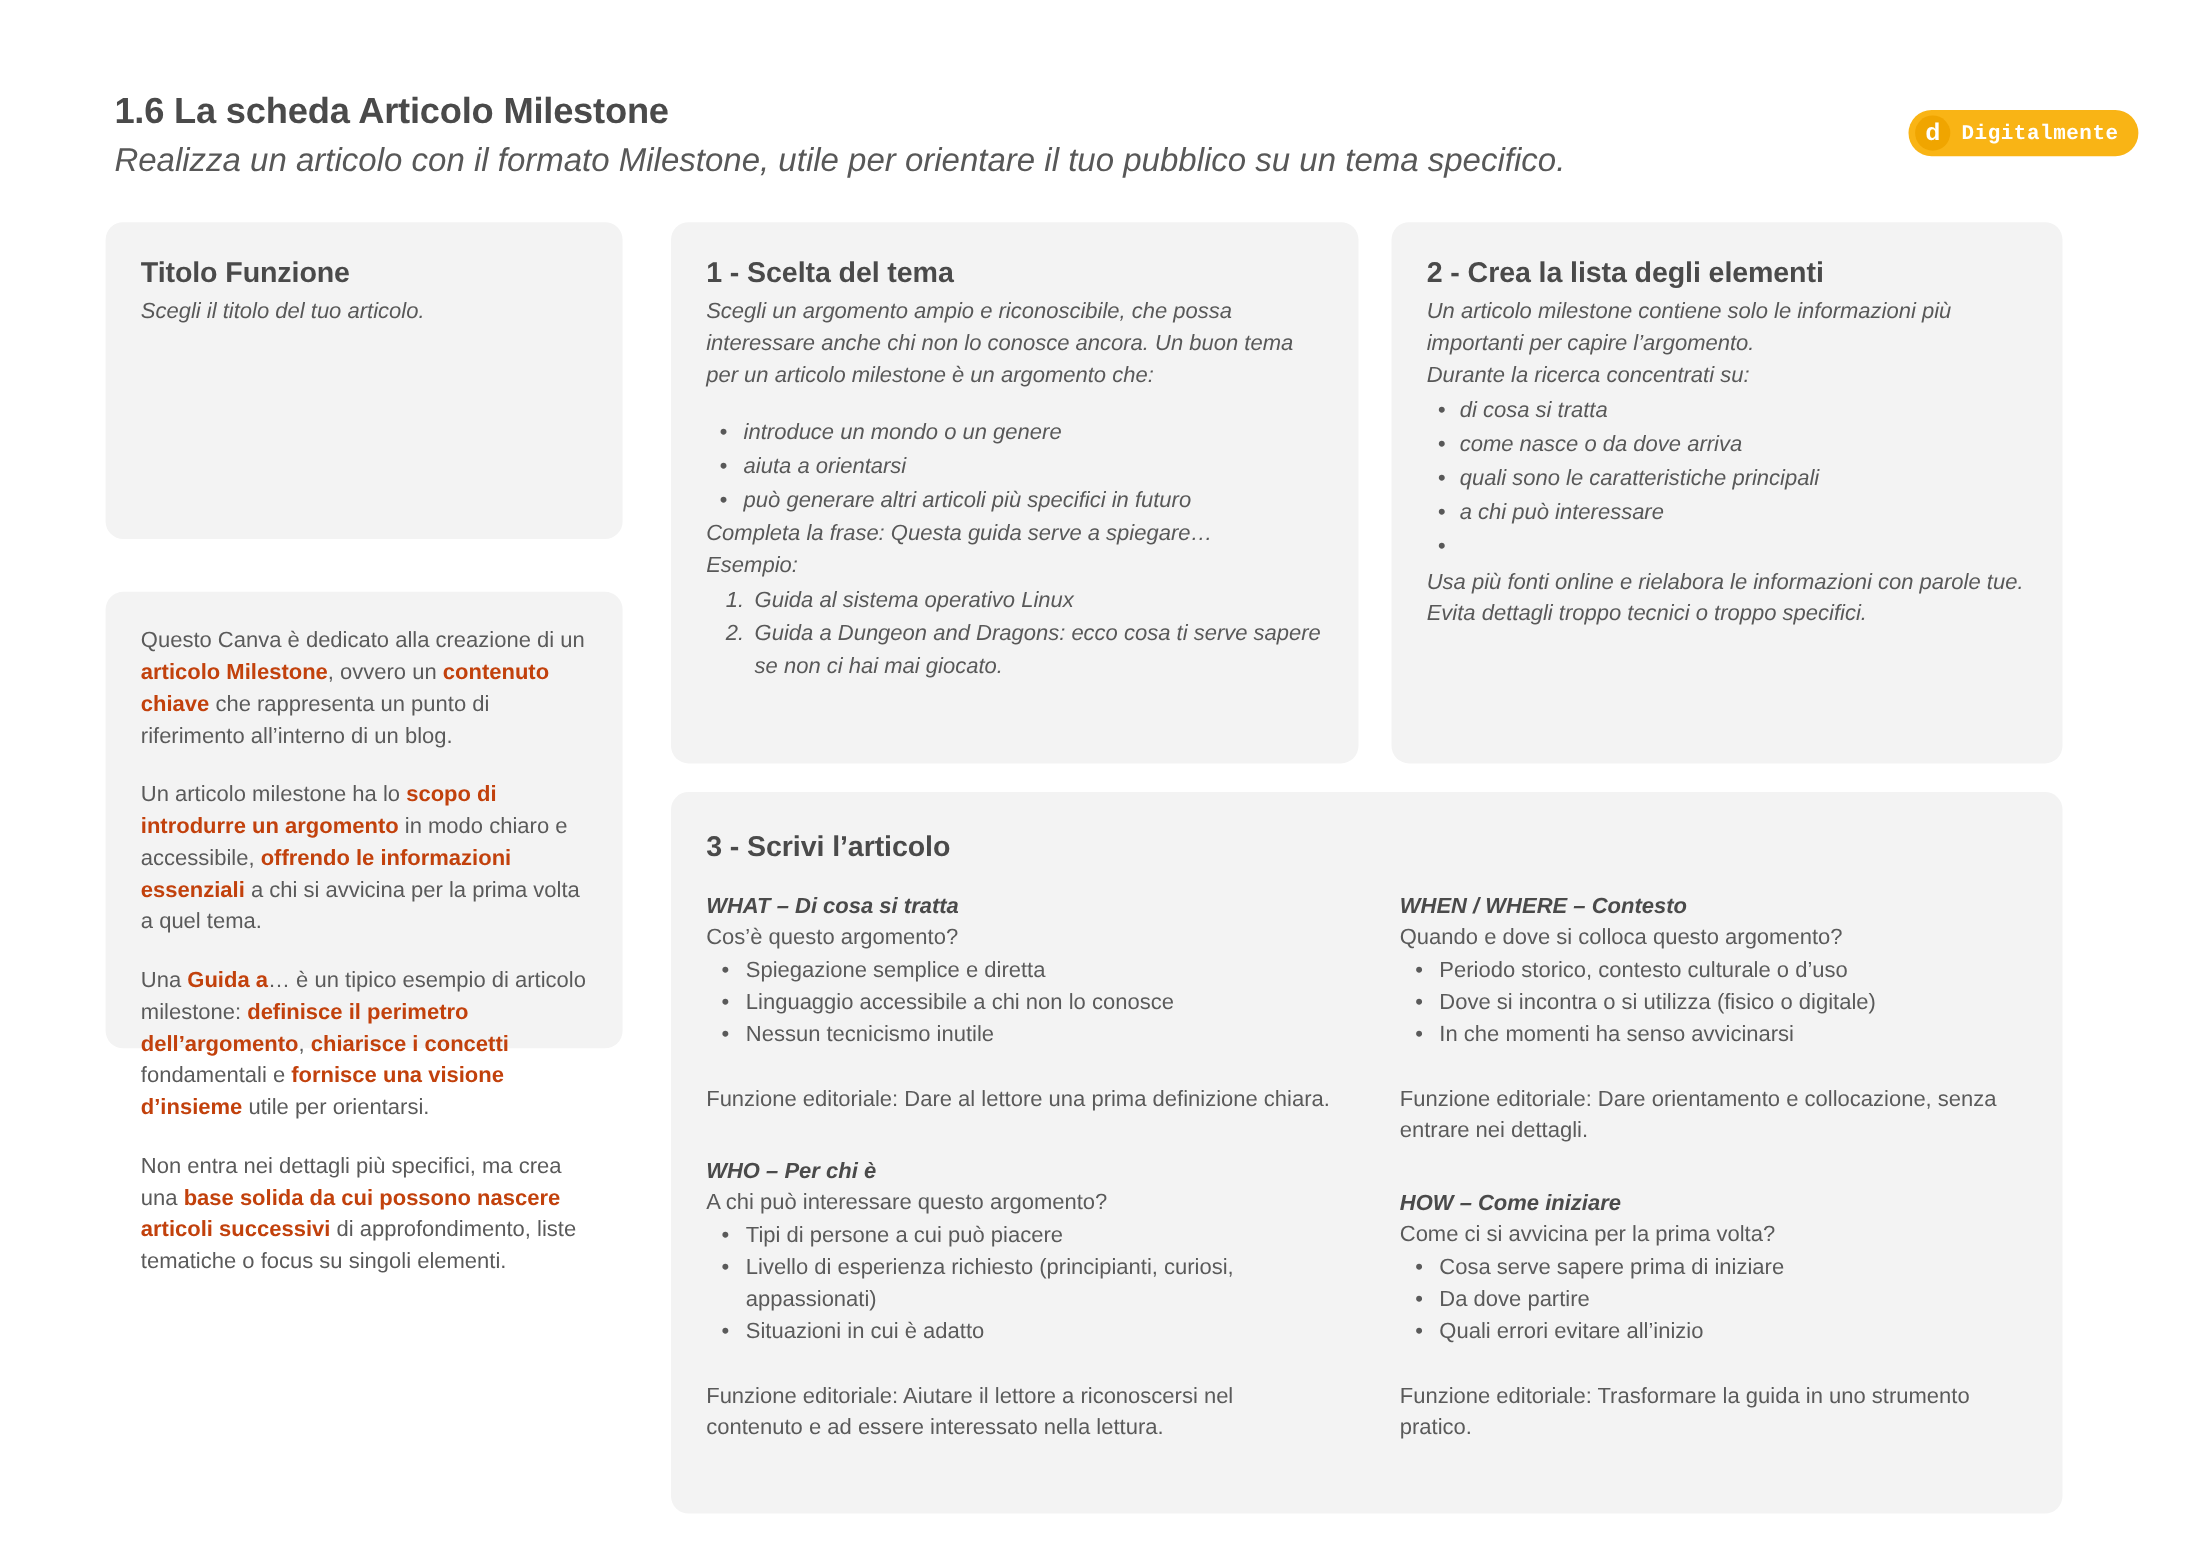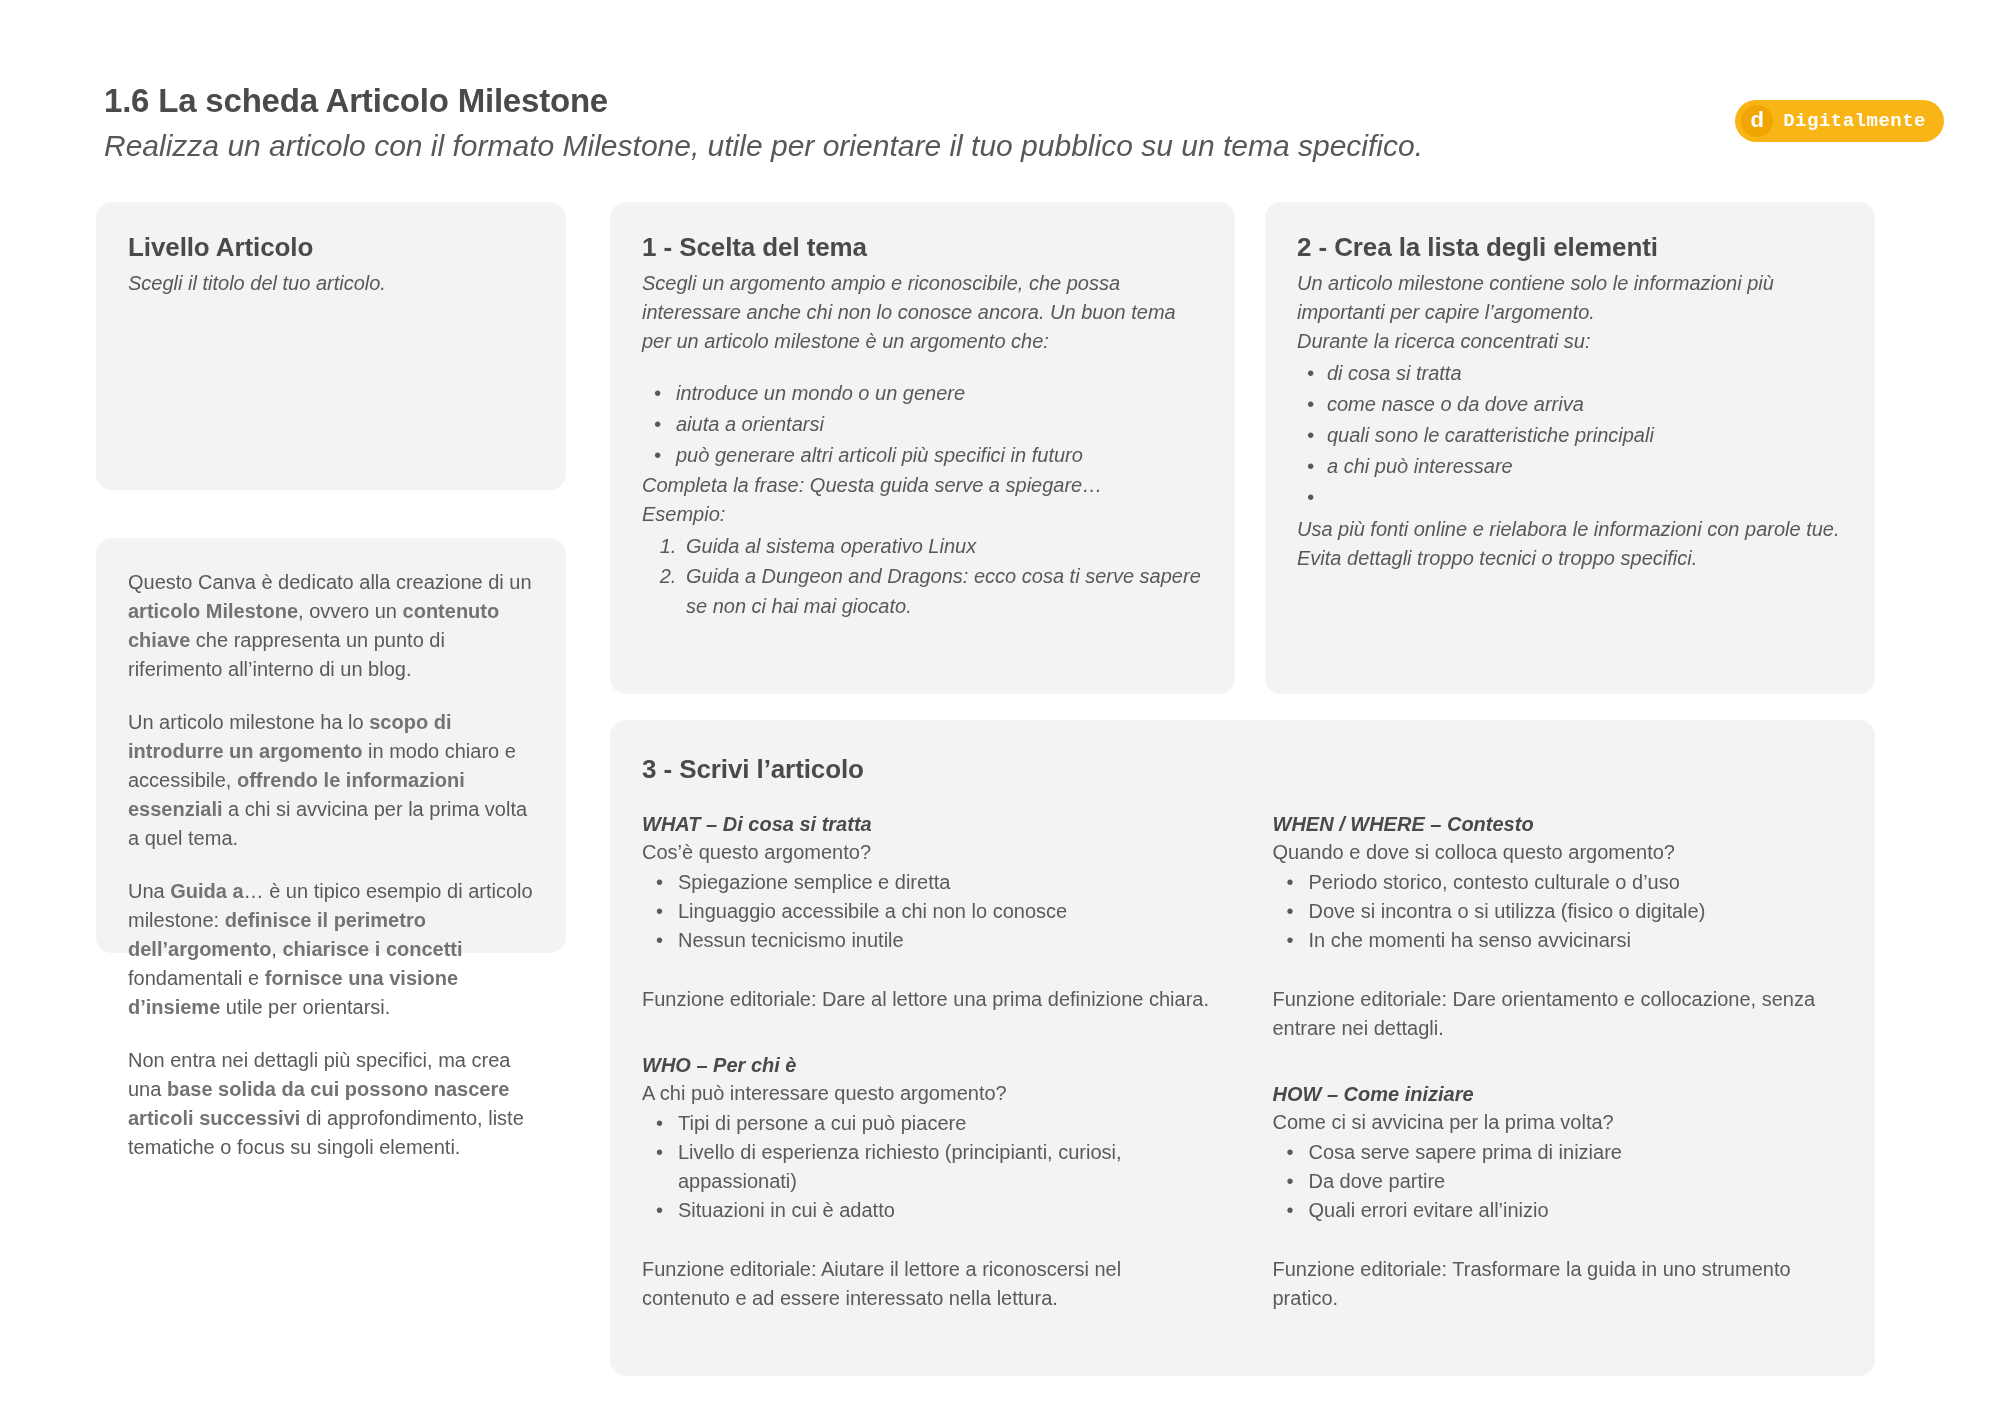--- a/index.html
+++ b/index.html
@@ -105,21 +105,21 @@
   #card-scrivi      { left: 610px; top: 720px;  width: 1265px; height: 656px; padding: 34px 32px 24px 32px; }
 
   
   .body-para {
     font-size: 20px;
     color: #5a5a5a;
     line-height: 1.45;
     margin-bottom: 24px;
   }
   .body-para:last-child { margin-bottom: 0; }
-  .body-para b { font-weight: bold; color: #737373; }
+  .body-para b { font-weight: bold; color: #c2410c; }
 
   .bullets {
     list-style: none;
     margin: 22px 0 0 0;
   }
   .bullets li {
     position: relative;
     font-size: 20px;
     font-style: italic;
     color: #585858;
@@ -209,21 +209,21 @@
     <div class="page-title">1.6 La scheda Articolo Milestone</div>
     <div class="page-subtitle">Realizza un articolo con il formato Milestone, utile per orientare il tuo pubblico su un tema specifico.</div>
   </div>
 
   <div class="logo">
     <span class="logo-badge">d</span>
     <span class="logo-text">Digitalmente</span>
   </div>
 
   <div class="card" id="card-titolo">
-    <div class="card-title">Livello Articolo</div>
+    <div class="card-title">Titolo Funzione</div>
     <div class="card-lead">Scegli il titolo del tuo articolo.</div>
   </div>
 
   <div class="card" id="card-descrizione">
     <div id="descrizione-paragraphs">
         <p class="body-para">Questo Canva è dedicato alla creazione di un <b>articolo Milestone</b>, ovvero un <b>contenuto chiave</b> che rappresenta un punto di riferimento all’interno di un blog.</p>
         <p class="body-para">Un articolo milestone ha lo <b>scopo di introdurre un argomento</b> in modo chiaro e accessibile, <b>offrendo le informazioni essenziali</b> a chi si avvicina per la prima volta a quel tema.</p>
         <p class="body-para">Una <b>Guida a</b>… è un tipico esempio di articolo milestone: <b>definisce il perimetro dell’argomento</b>, <b>chiarisce i concetti</b> fondamentali e <b>fornisce una visione d’insieme</b> utile per orientarsi.</p>
         <p class="body-para">Non entra nei dettagli più specifici, ma crea una <b>base solida da cui possono nascere articoli successivi</b> di approfondimento, liste tematiche o focus su singoli elementi.</p>
       </div>

